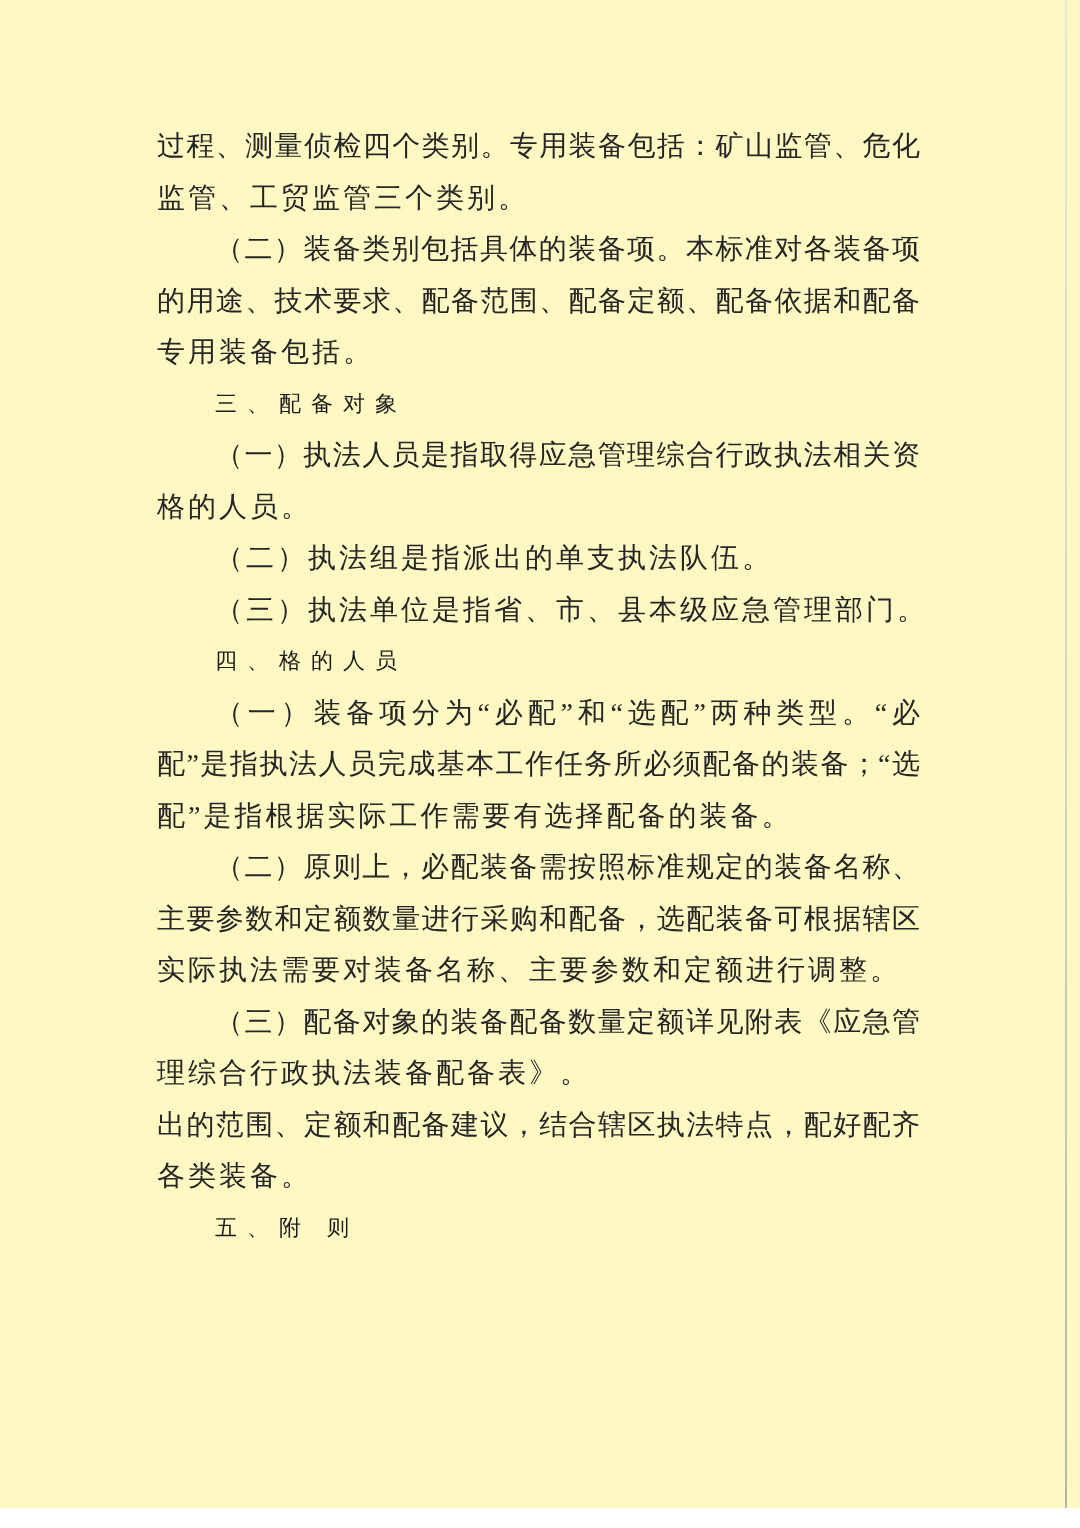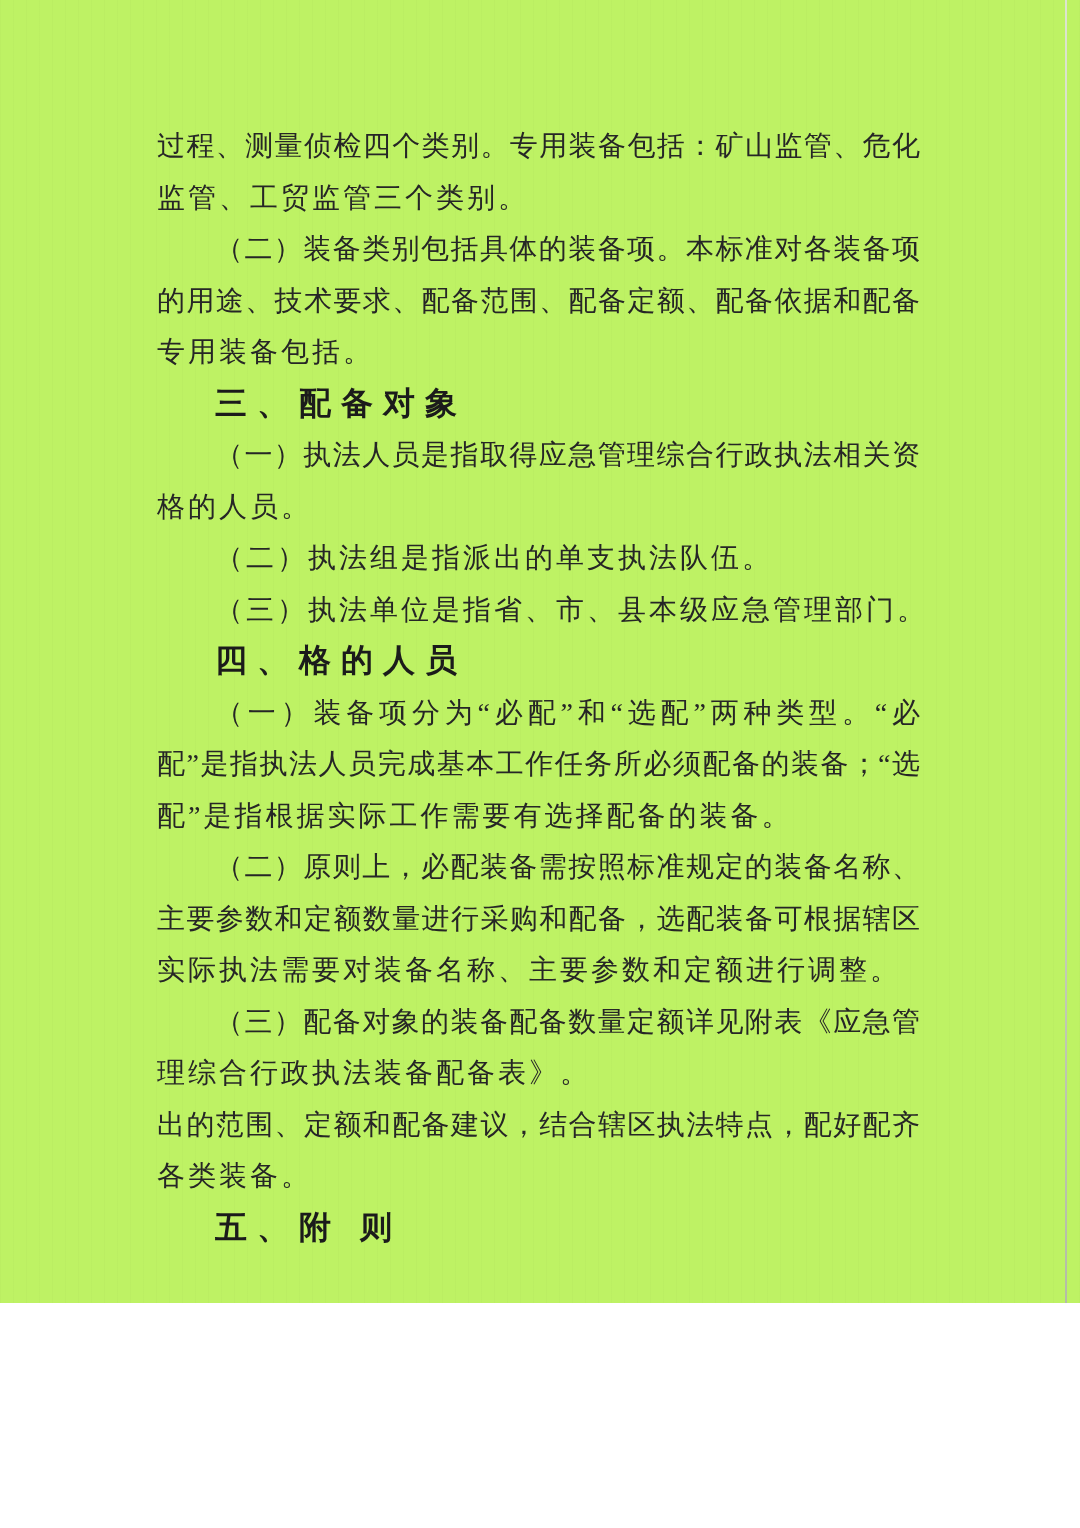--- a/index.html
+++ b/index.html
@@ -1,21 +1,21 @@
 <!DOCTYPE html>
 <html lang="zh"><head>
 <meta charset="utf-8">
 <style>
   html, body { margin: 0; padding: 0; background: #ffffff; }
 
   .page {
     position: relative;
     width: 1080px;
-    height: 1303px;
-    background: #bef264;
+    height: 1508px;
+    background: #fef9c3;
     overflow: hidden;
     font-family: "Liberation Serif", "DejaVu Serif", serif;
     color: #262626;
   }
 
   
   .page::before {
     content: "";
     position: absolute;
     inset: 0;
@@ -48,22 +48,22 @@
     text-align: justify;
     text-align-last: justify;
   }
 
   
   .line.indent { text-indent: 58px; }
 
   
   .line.heading {
     font-family: "Liberation Sans", "DejaVu Sans", sans-serif;
-    font-weight: 700;
-    font-size: 32px;
+    font-weight: 400;
+    font-size: 22px;
     letter-spacing: 10px;
     color: #1b1b1b;
   }
 
   
   .scan-line {
     position: absolute;
     left: 1065px;
     top: 0;
     width: 2px;

